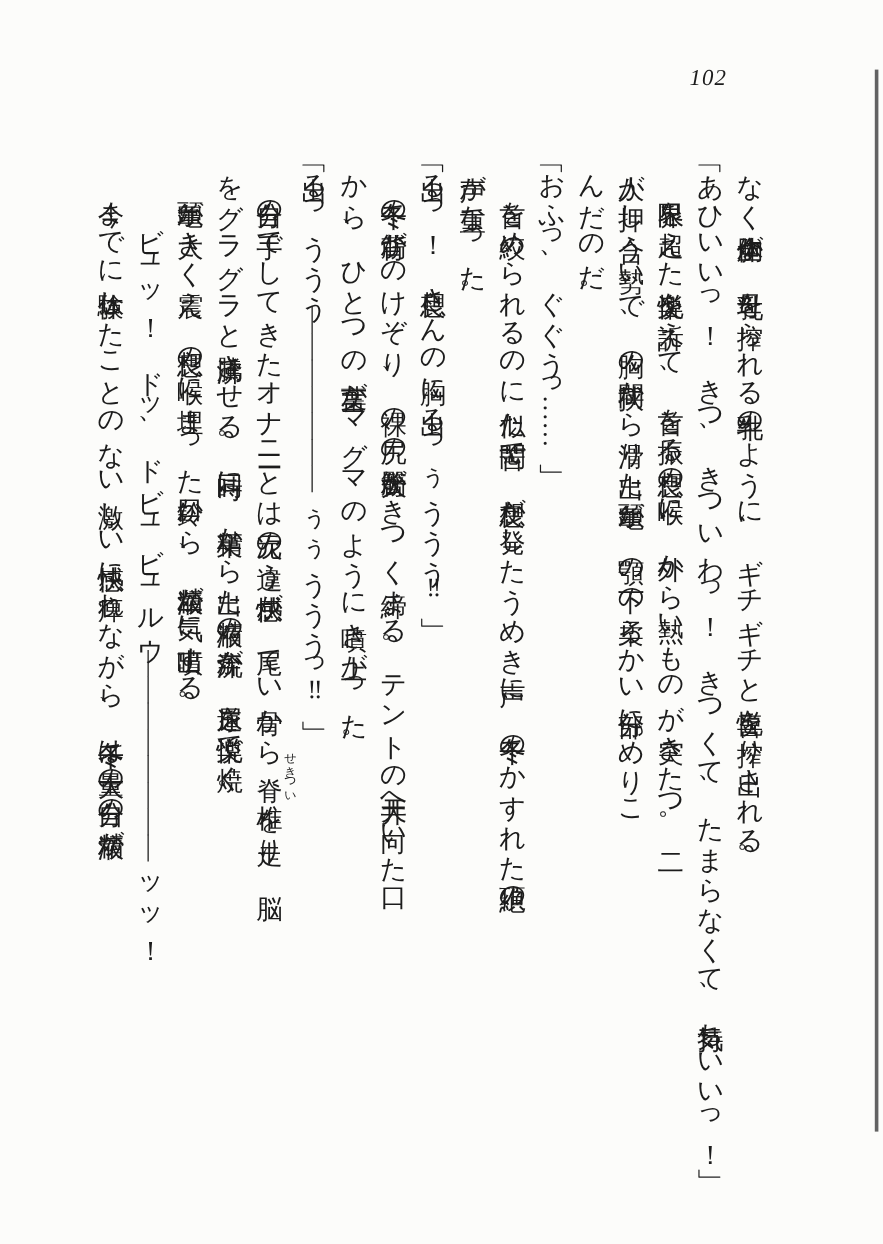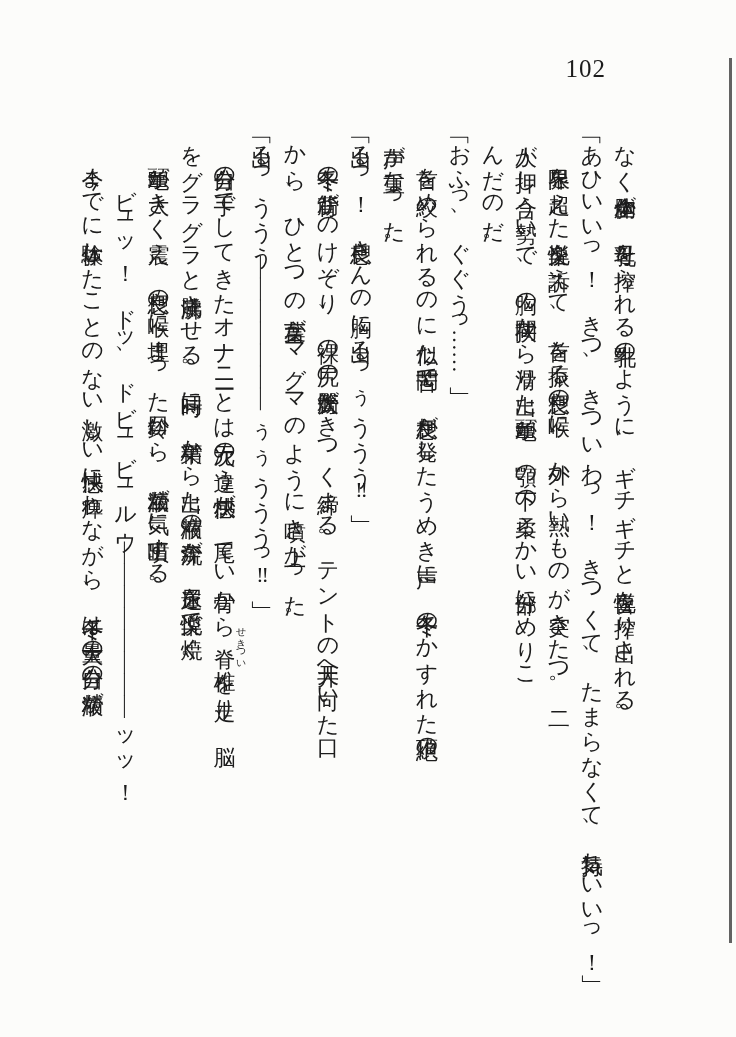--- a/index.html
+++ b/index.html
@@ -15,21 +15,22 @@
   }
   .page {
     position: absolute;
     inset: 0;
     background: #fcfcfa;
   }
   .page-number {
     position: absolute;
     top: 55px;
     right: 130px;
-    font-size: 25px;
+    font-size: 19px;
+    font-style: italic;
     letter-spacing: 1px;
     color: #1f1f1f;
   }
   .scan-edge-line {
     position: absolute;
     top: 58px;
     right: 4px;
     width: 3px;
     height: 885px;
     background: #474747;

